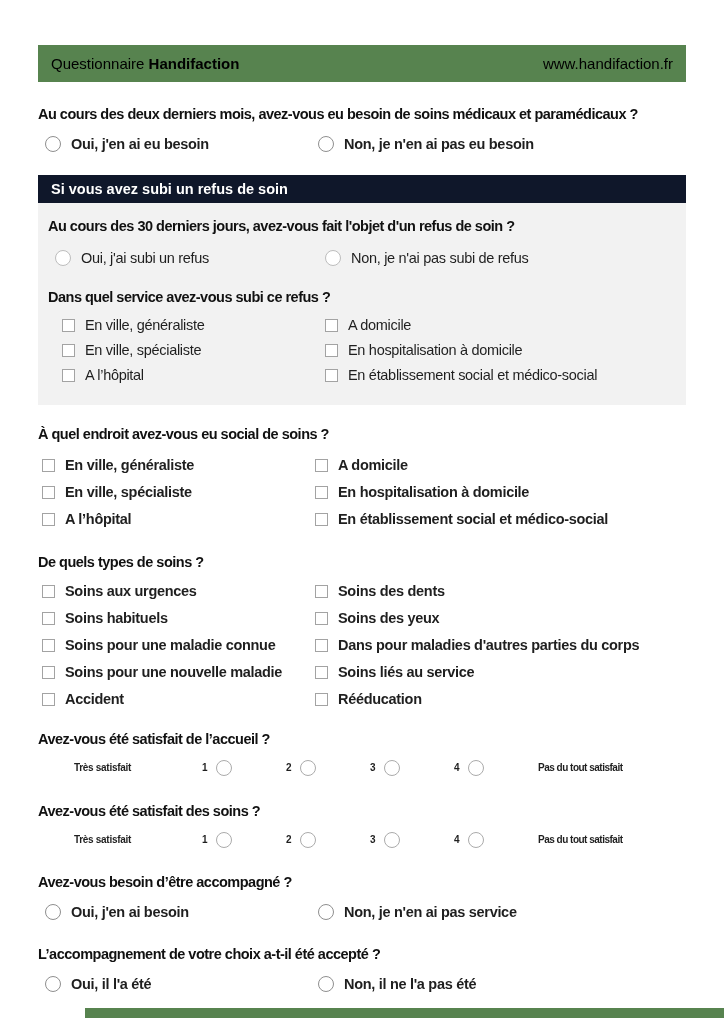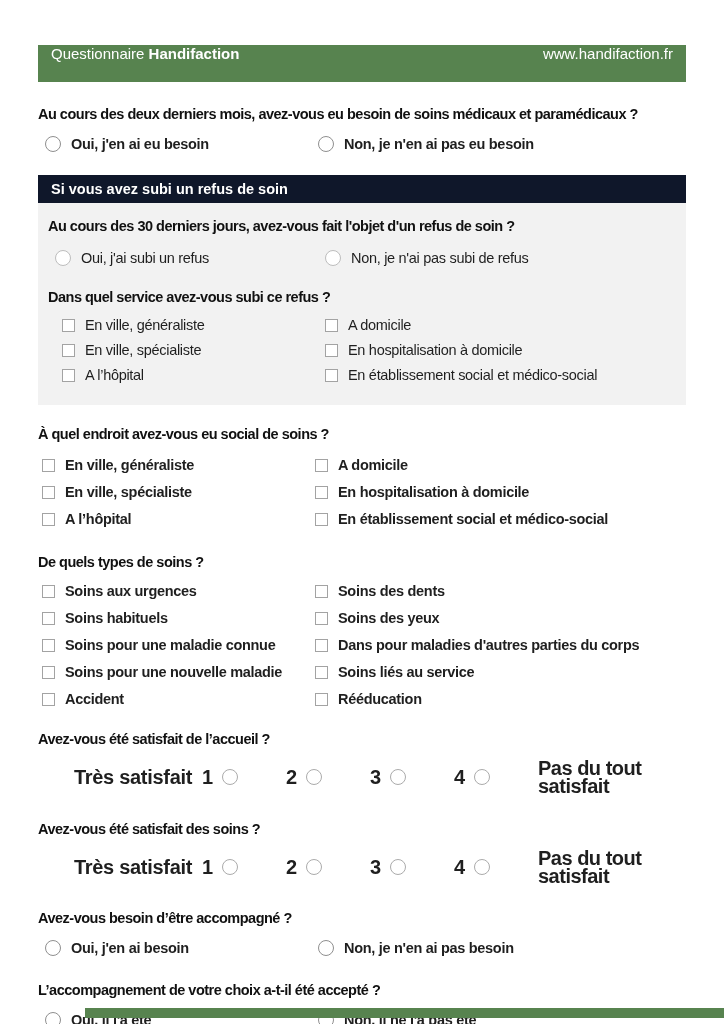--- a/index.html
+++ b/index.html
@@ -5,22 +5,22 @@
   html,body { margin:0; padding:0; }
   body {
     width:724px; height:1024px; position:relative; overflow:hidden;
     background:#ffffff; color:#1f1f1f;
     font-family:"Liberation Sans", sans-serif;
   }
   .content { position:absolute; left:38px; top:0; width:648px; }
 
   
   .bar-header {
-    margin-top:45px; height:37px; background:#57834f; color:#ffffff;
-    display:flex; align-items:flex-start; justify-content:space-between;
+    margin-top:45px; height:37px; background:#57834f; color:#000000;
+    display:flex; align-items:center; justify-content:space-between;
     padding:0 13px; box-sizing:border-box; font-size:15px;
   }
   .bar-header .bold { font-weight:700; }
 
   
   .q {
     font-size:14.5px; font-weight:700; line-height:18px;
     letter-spacing:-0.5px; white-space:nowrap; color:#111;
   }
 
@@ -53,21 +53,21 @@
   .panel .cb-row .left-col { width:263px; }
 
   
   .cb-row { display:flex; align-items:center; }
   .main-cb .cb-row { padding-left:4px; margin-bottom:9px; }
   .radio-row { padding-left:7px; }
 
   
   .scale-row {
     display:flex; align-items:center; padding-left:36px;
-    font-size:20px; font-weight:700; letter-spacing:-0.3px; line-height:18px;
+    font-size:10px; font-weight:700; letter-spacing:-0.3px; line-height:18px;
   }
   .scale-min { width:128px; flex:none; }
   .scale-cell { width:84px; flex:none; display:flex; align-items:center; gap:9px; }
   .scale-circle {
     width:16px; height:16px; border:1.6px solid #ababab; border-radius:50%;
     background:#fff; box-sizing:border-box; flex:none;
   }
   .scale-max { letter-spacing:-0.5px; }
 
   
@@ -287,21 +287,21 @@
   </div>
 
   <div class="q mt24">Avez-vous besoin d’être accompagné ?</div>
   <div class="opt-row radio-row mt12">
     <label class="opt bold left-col">
       <span class="radio"></span>
       <span>Oui, j'en ai besoin</span>
     </label>
     <label class="opt bold">
       <span class="radio"></span>
-      <span>Non, je n'en ai pas besoin</span>
+      <span>Non, je n'en ai pas service</span>
     </label>
   </div>
 
   <div class="q mt24">L’accompagnement de votre choix a-t-il été accepté ?</div>
   <div class="opt-row radio-row mt12">
     <label class="opt bold left-col">
       <span class="radio"></span>
       <span>Oui, il l'a été</span>
     </label>
     <label class="opt bold">

